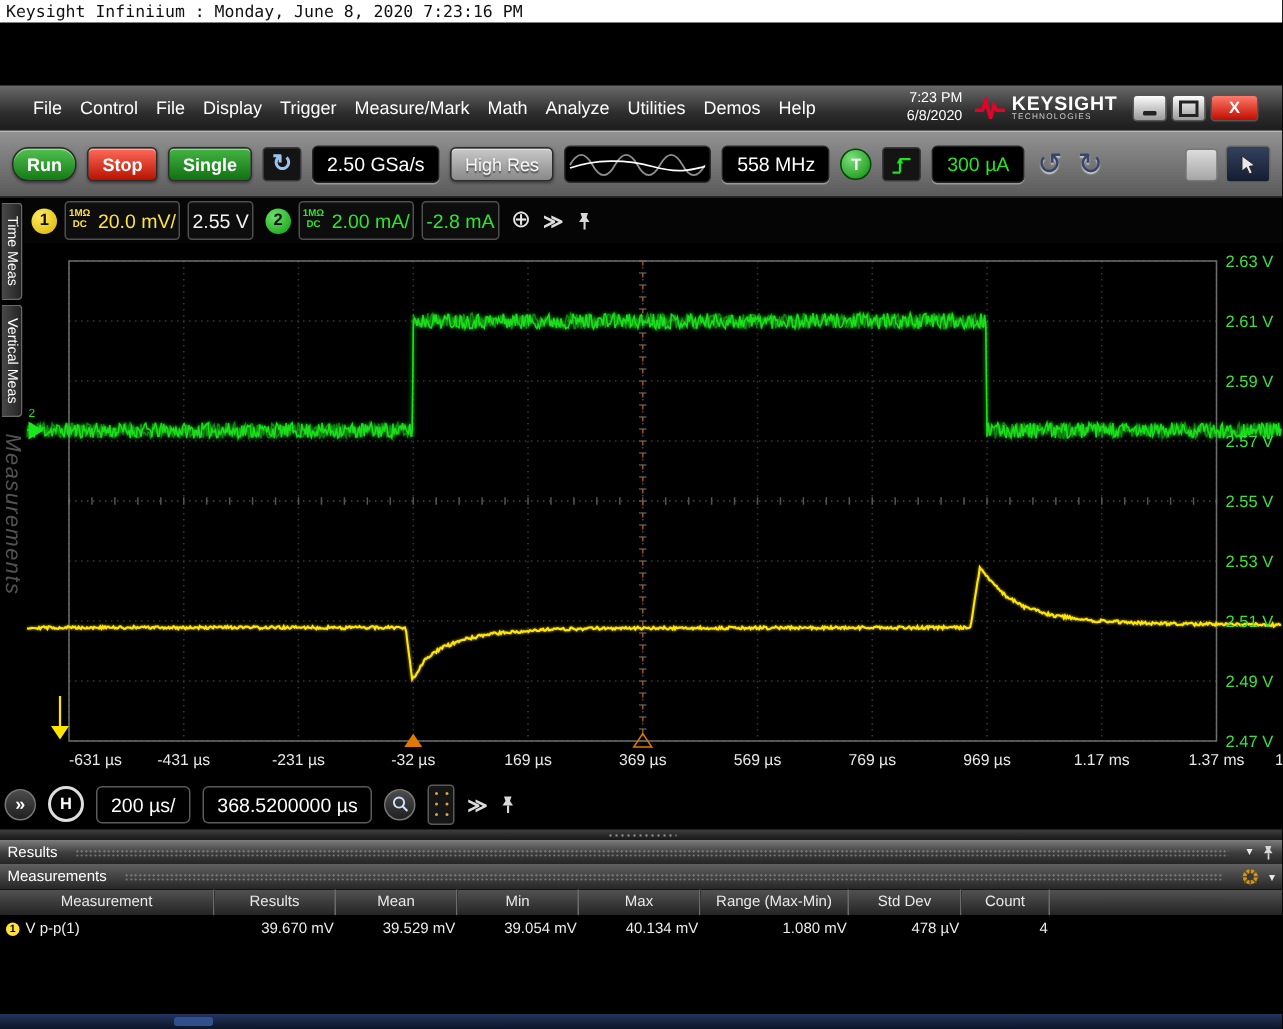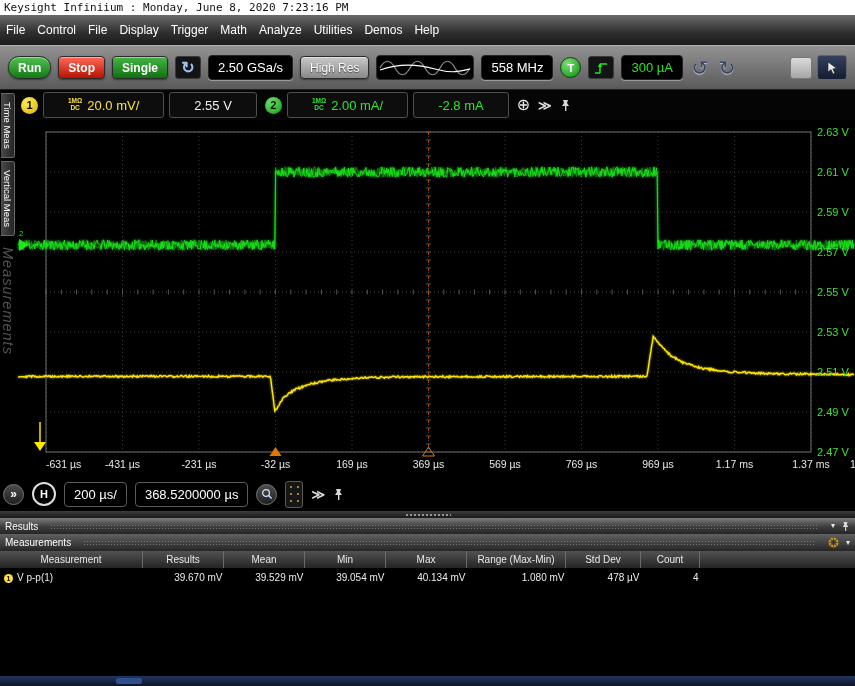--- a/index.html
+++ b/index.html
@@ -5,21 +5,21 @@
   html,body{margin:0;padding:0;background:#000;}
   body{width:855px;height:686px;overflow:hidden;font-family:"Liberation Sans",sans-serif;}
   .app{width:855px;height:686px;display:flex;flex-direction:column;background:#000;overflow:hidden;}
 
   
   .titlebar{flex:0 0 15px;background:#ffffff;color:#111;font:11px "DejaVu Sans Mono",monospace;
             line-height:15px;padding-left:4px;white-space:nowrap;}
 
   
   .menubar{flex:0 0 30px;background:linear-gradient(#6a6a6a,#2e2e2e 60%,#1c1c1c);
-           display:flex;align-items:center;color:#fff;font-size:12px;padding:0 0;}
+           display:flex;align-items:center;color:#fff;font-size:12px;padding:0 16px;margin-top:42px;}
   .menu-items{display:flex;align-items:center;height:100%;}
   .menu-item{padding:0 6px;line-height:30px;cursor:default;white-space:nowrap;}
   .menubar-right{margin-left:auto;display:flex;align-items:center;gap:7px;}
   .clock{text-align:right;font-size:9.5px;line-height:1.25;color:#fff;}
   .logo{display:flex;align-items:center;gap:4px;}
   .brand-name{font-weight:bold;font-size:13px;letter-spacing:.5px;line-height:1;}
   .brand-sub{font-size:5.5px;letter-spacing:.8px;color:#ccc;line-height:1.2;}
   .winbtns{display:flex;align-items:center;}
   .winbtn{width:21px;height:16px;border-radius:3px;background:linear-gradient(#fdfdfd,#9a9a9a);
           border:1px solid #555;display:flex;align-items:center;justify-content:center;margin-left:3px;}
@@ -60,21 +60,21 @@
   .watermark{writing-mode:vertical-rl;color:rgba(165,165,165,.5);font-size:14.5px;font-style:italic;
              margin-top:8px;letter-spacing:1px;white-space:nowrap;}
   .content-main{flex:1;display:flex;flex-direction:column;}
   .channelbar{flex:0 0 30px;display:flex;align-items:center;gap:8px;padding-left:5px;background:#050505;}
   .ch-group{display:flex;align-items:center;gap:5px;}
   .ch-num{width:17px;height:17px;border-radius:50%;display:flex;align-items:center;justify-content:center;
           font-size:11px;font-weight:bold;color:#101010;}
   .ch1-num{background:radial-gradient(circle at 35% 30%,#ffe95e,#d9b400);}
   .ch2-num{background:radial-gradient(circle at 35% 30%,#6ae06a,#0fa00f);}
   .ch-field{height:24px;background:#0d0d0d;border:1px solid #4f4f4f;border-radius:3px;display:flex;
-            align-items:center;padding:0 24px;gap:5px;}
+            align-items:center;padding:0 2px;gap:5px;}
   .coupling{font-size:6.5px;line-height:1.05;text-align:center;font-weight:bold;}
   .scale{font-size:13px;}
   .ch1-col{color:#ffe23c;} .ch2-col{color:#2ee52e;} .offset-white{color:#f2f2f2;font-size:13px;}
   .glyph-plus{font-size:16px;color:#e8e8e8;line-height:1;}
   .glyph-chev{font-size:13px;font-weight:bold;color:#ddd;line-height:1;}
   .plot{flex:1;position:relative;background:#000;}
   .plot svg{position:absolute;left:0;top:0;display:block;}
   svg text{font-family:"Liberation Sans",sans-serif;}
   .trace-g{filter:drop-shadow(0 0 1.5px rgba(40,255,40,.7));}
   .trace-y{filter:drop-shadow(0 0 1px rgba(255,235,60,.7));}
@@ -126,26 +126,51 @@
 
   <div class="titlebar">Keysight Infiniium : Monday, June 8, 2020 7:23:16 PM</div>
 
   <div class="menubar">
     <div class="menu-items">
         <div class="menu-item">File</div>
         <div class="menu-item">Control</div>
         <div class="menu-item">File</div>
         <div class="menu-item">Display</div>
         <div class="menu-item">Trigger</div>
+        <div class="menu-item">Measure/Mark</div>
         <div class="menu-item">Math</div>
         <div class="menu-item">Analyze</div>
         <div class="menu-item">Utilities</div>
         <div class="menu-item">Demos</div>
         <div class="menu-item">Help</div>
       </div>
+    <div class="menubar-right">
+      <div class="clock">
+        <div>7:23 PM</div>
+        <div>6/8/2020</div>
+      </div>
+      <div class="logo">
+        <svg width="22" height="17" viewBox="0 0 22 17">
+          <path d="M1 9.5 L6 9.5 L8.2 3 L11.4 15 L13.6 6 L15.4 9.5 L21 9.5" fill="none" stroke="#e90029" stroke-width="2.2"></path>
+        </svg>
+        <div>
+          <div class="brand-name">KEYSIGHT</div>
+          <div class="brand-sub">TECHNOLOGIES</div>
+        </div>
+      </div>
+      <div class="winbtns">
+        <div class="winbtn">
+            <span class="min-glyph"></span>
+          </div>
+        <div class="winbtn">
+            <span class="restore-glyph"></span>
+          </div>
+        <div class="winbtn close">X</div>
+      </div>
+    </div>
   </div>
 
   <div class="toolbar">
     <div class="tb-btn run">Run</div>
     <div class="tb-btn stop">Stop</div>
     <div class="tb-btn single">Single</div>
     <div class="iconbox">
       <span class="clear-glyph">↻</span>
     </div>
     <div class="tb-field">2.50 GSa/s</div>

